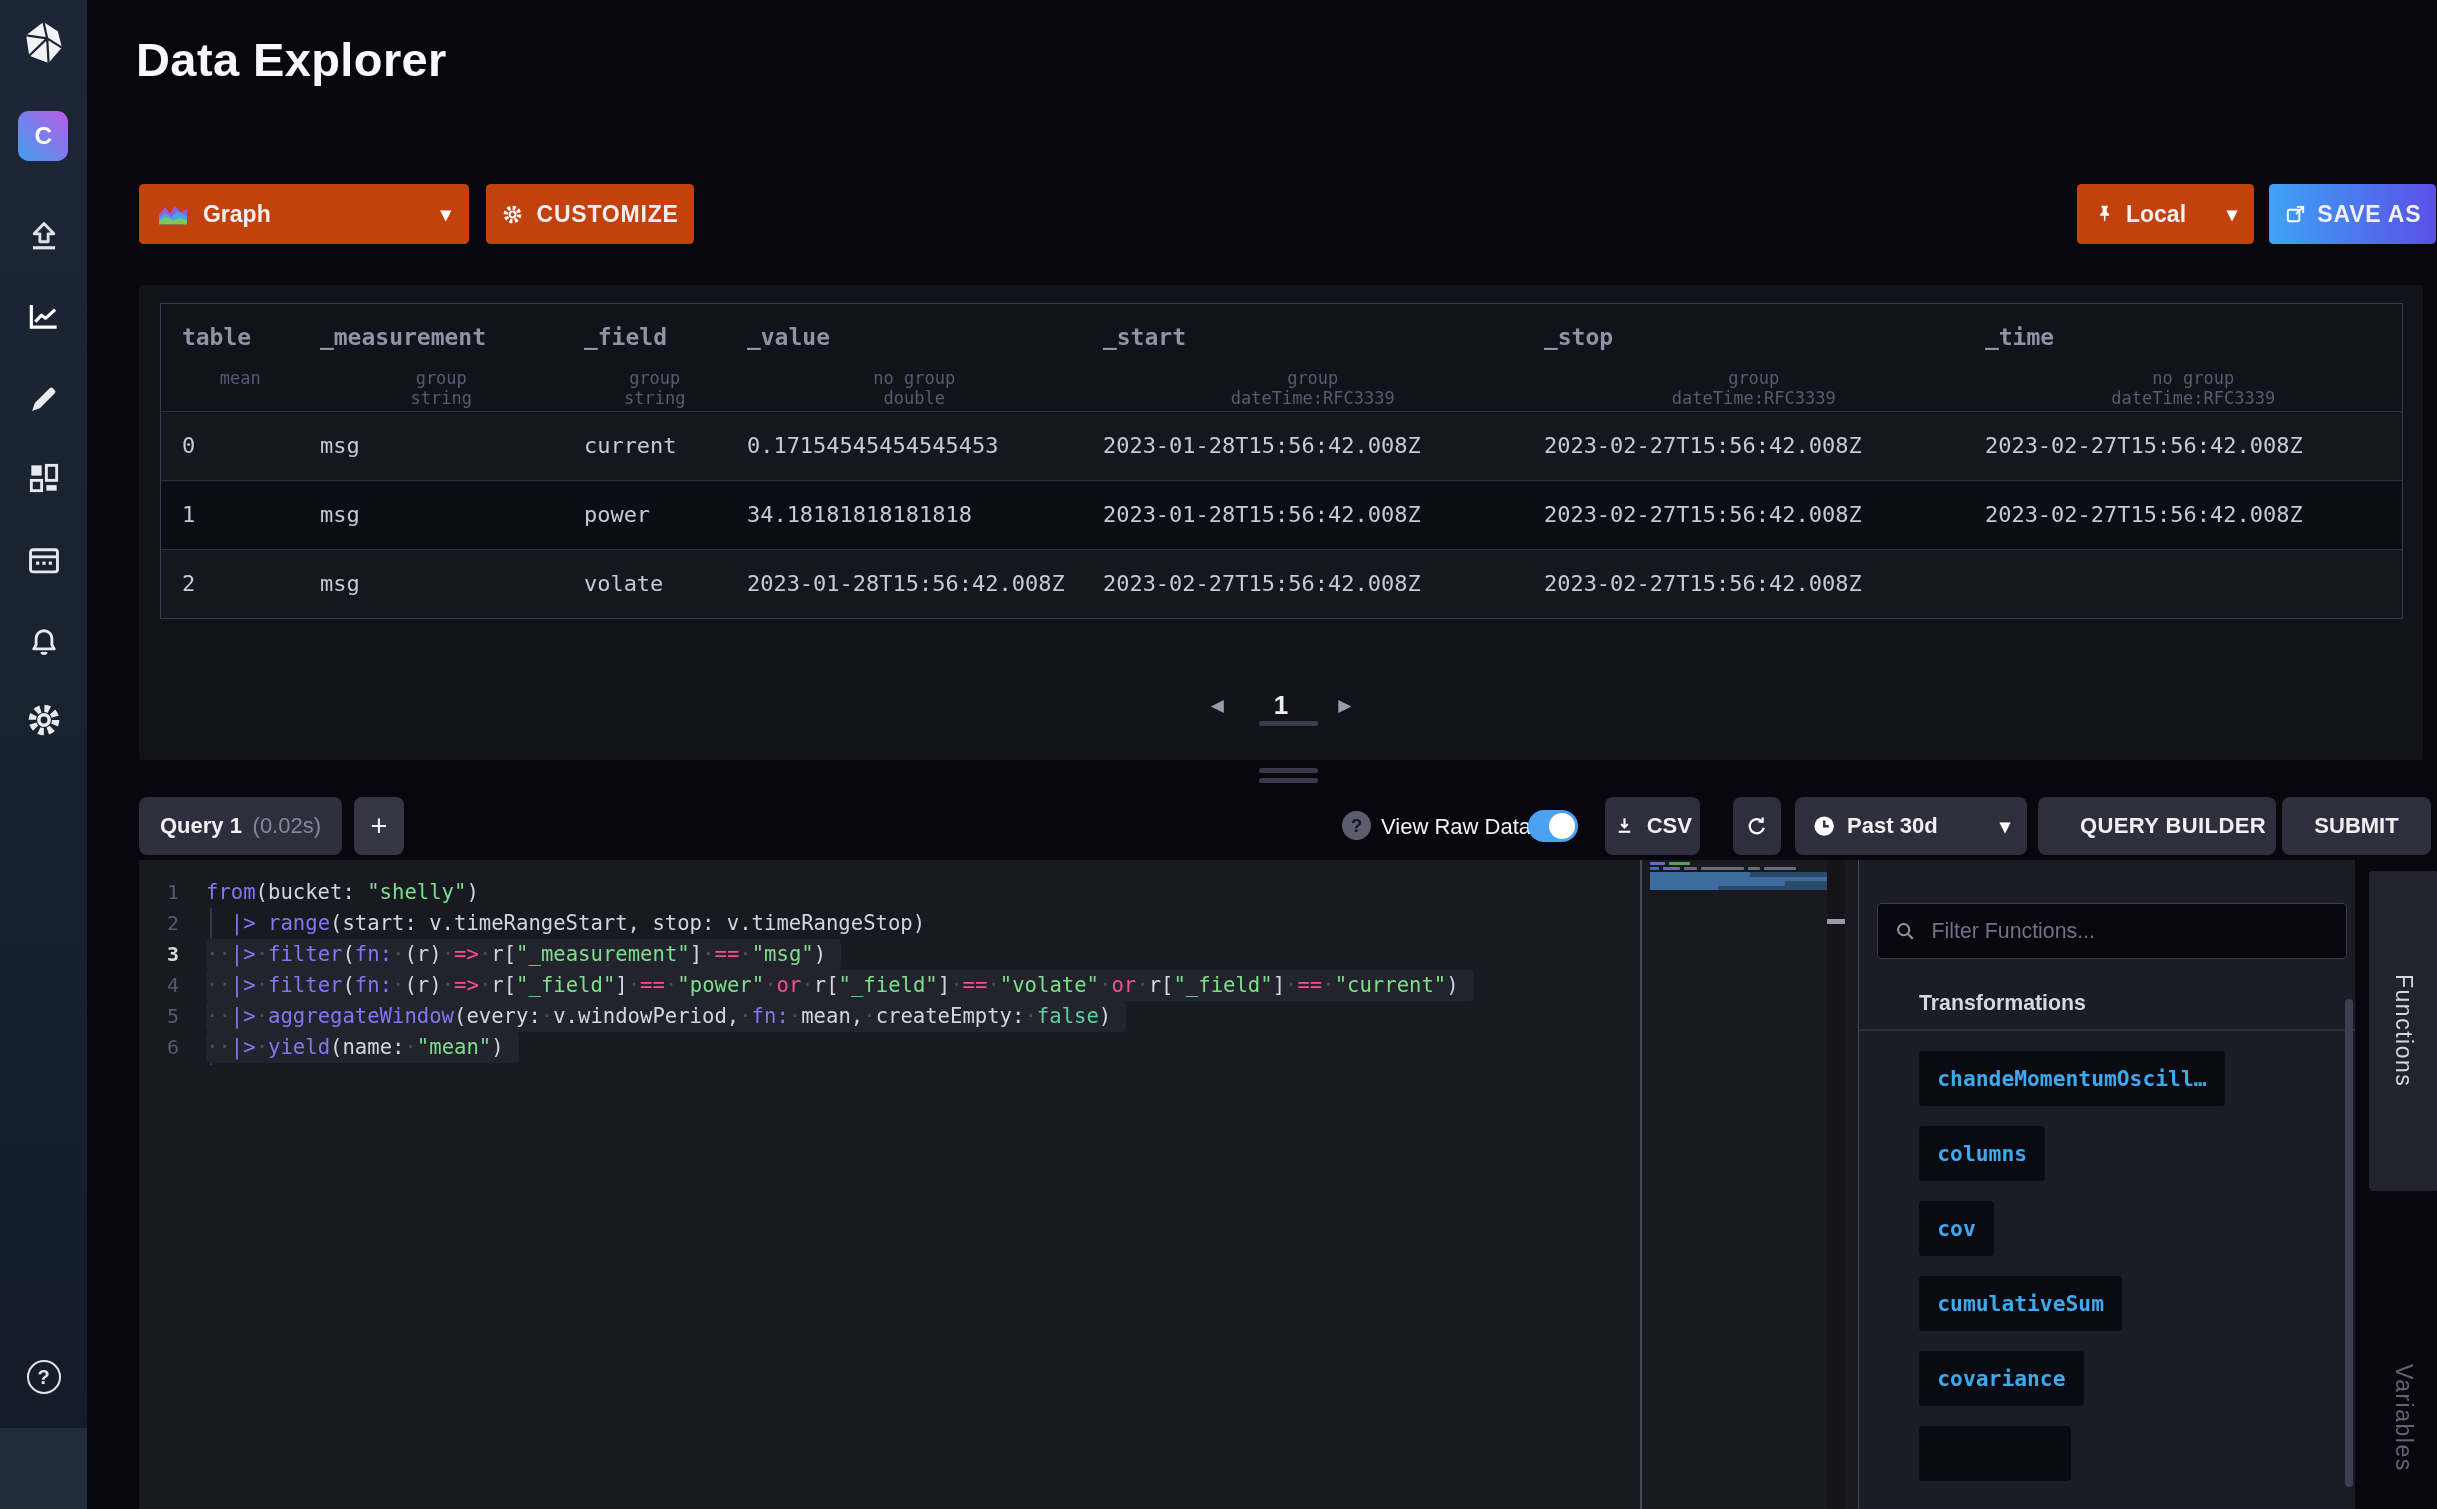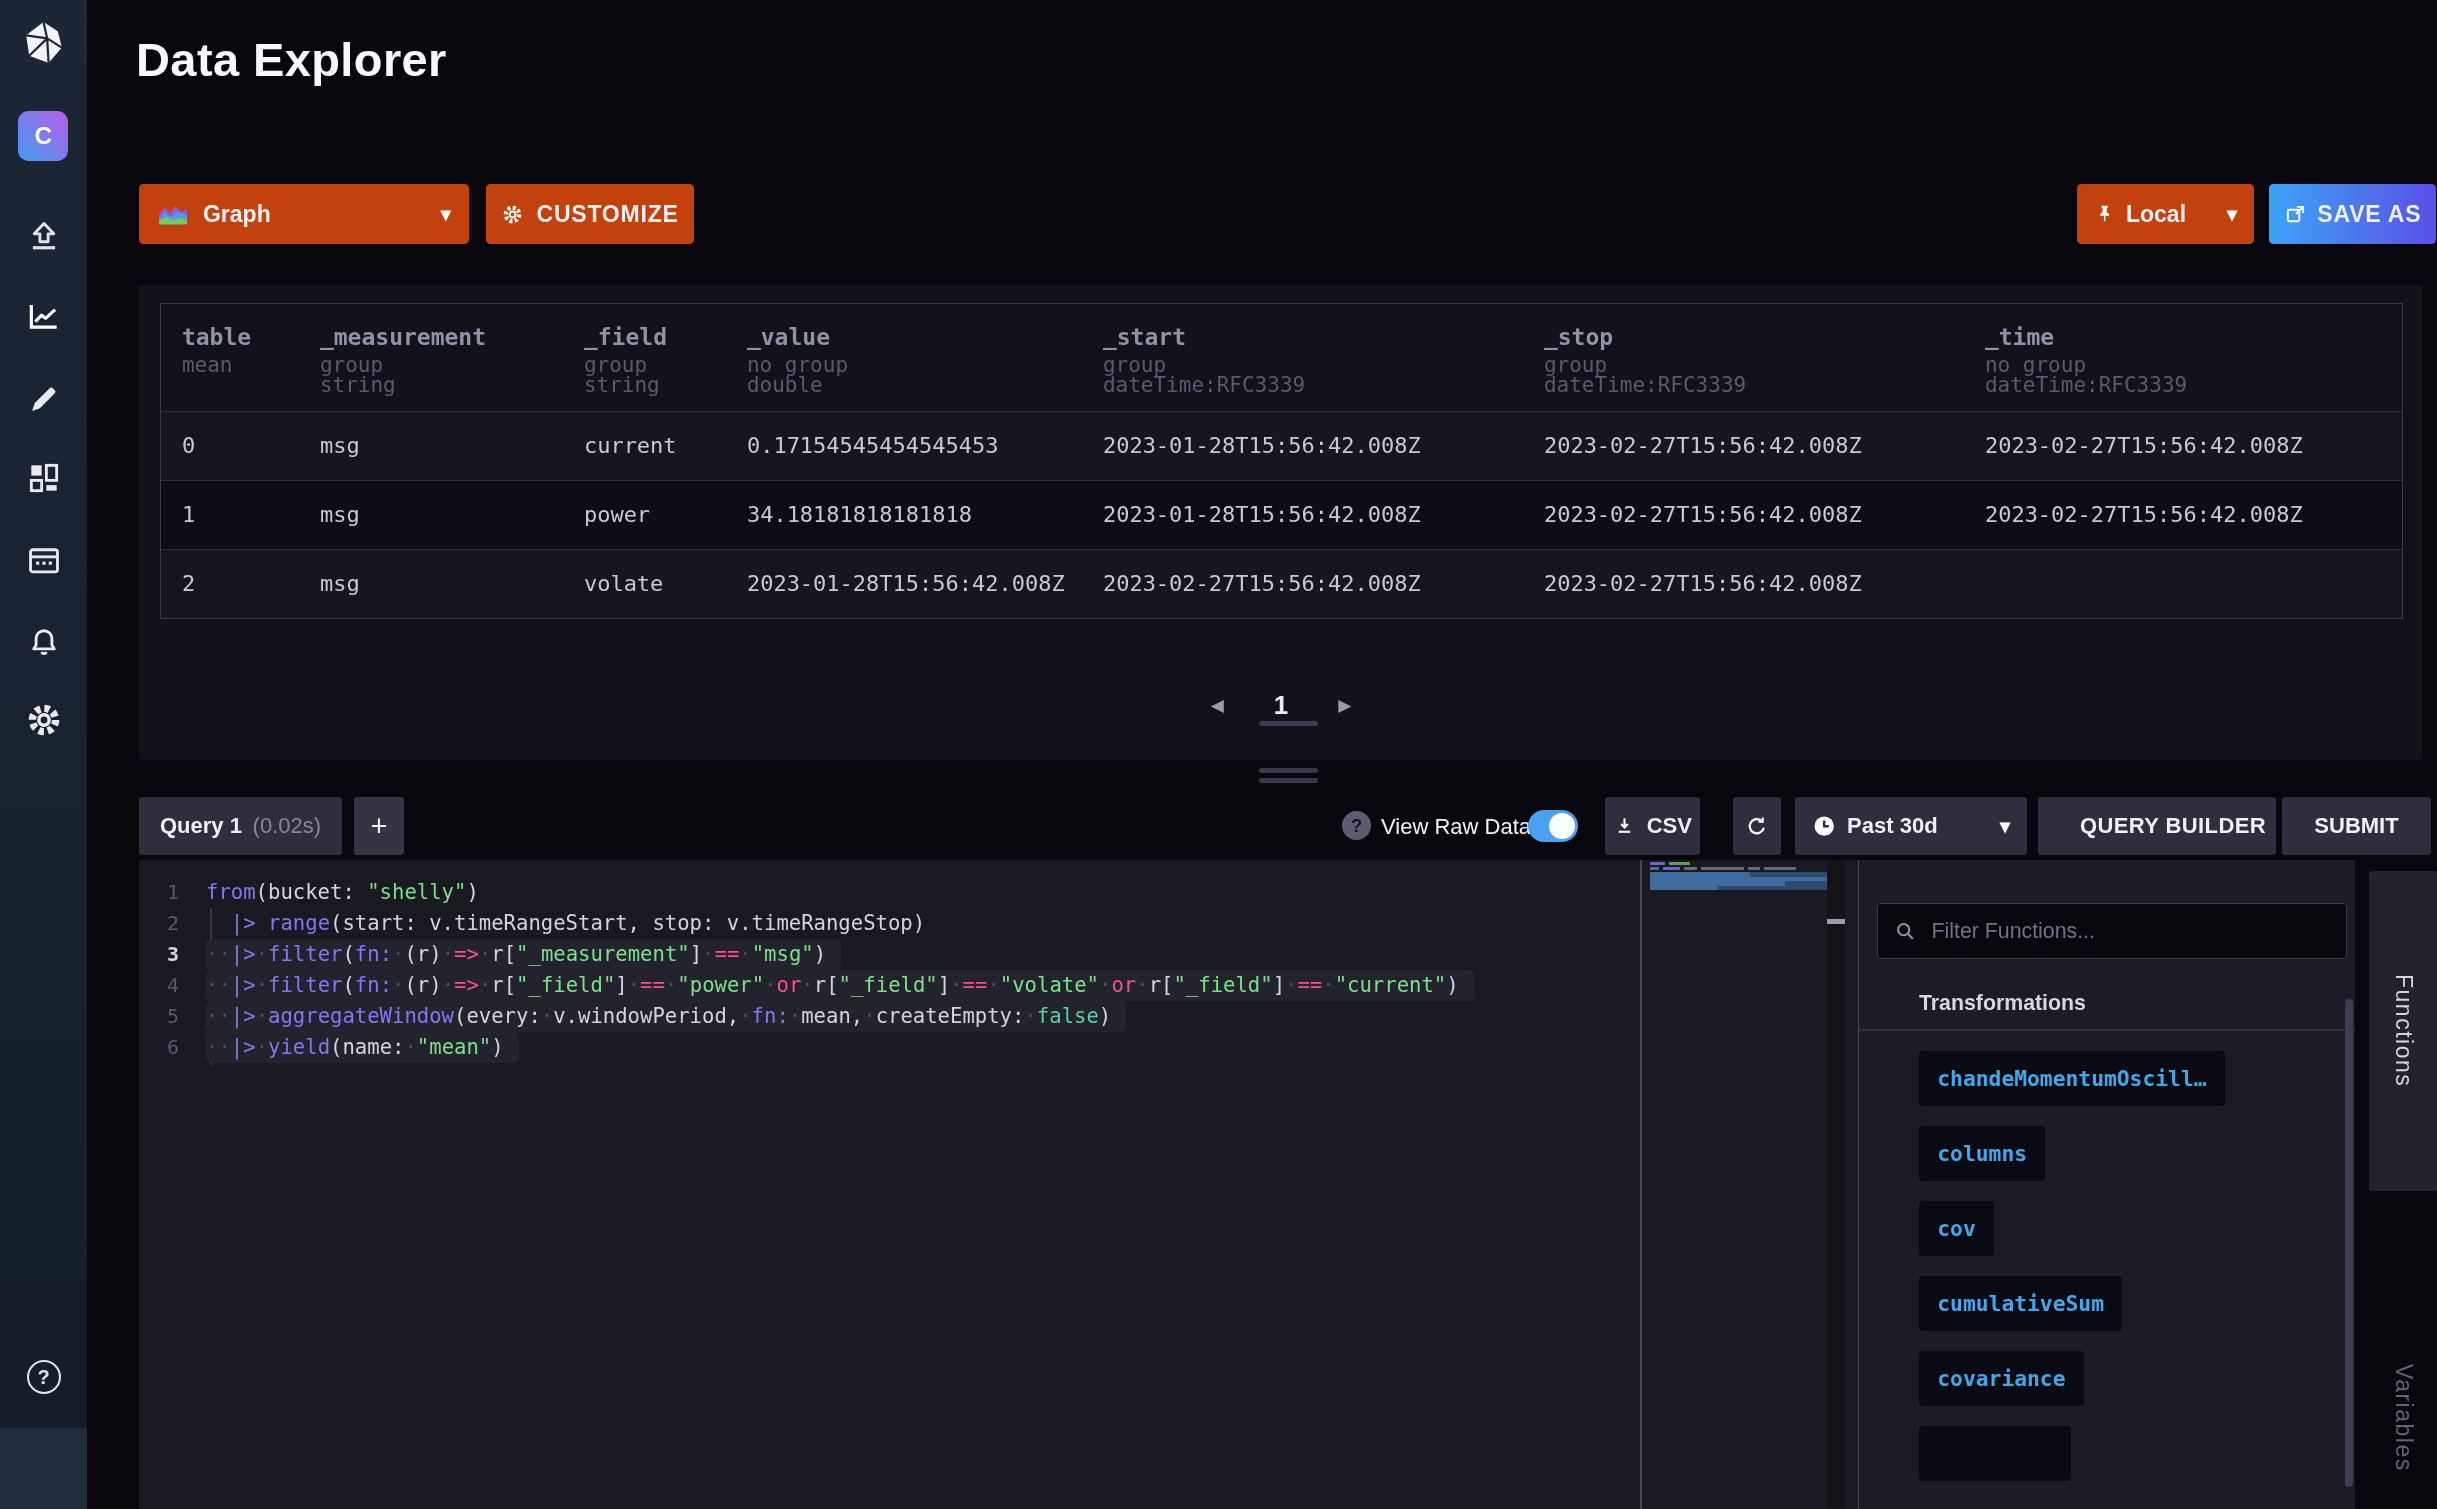--- a/index.html
+++ b/index.html
@@ -33,39 +33,39 @@
   .caret { font-size:20px; color:#fff; line-height:1; }
 
   
   #raw-panel { position:absolute; left:139px; top:285px; width:2284px; height:475px;
                background:#12121b; border-radius:3px; }
   #tbl { position:absolute; left:20.6px; top:17.5px; width:2243px;
          border:1.5px solid #3a3a4e; font-family:"DejaVu Sans Mono", monospace; }
   .tgrid { display:grid; grid-template-columns:138px 264px 163px 356px 441px 441px 1fr; }
   .th { padding:20px 0 0 21.3px; height:107px; }
   .th .lab { font-size:23px; font-weight:bold; color:#9292a6; }
-  .th .sub { font-size:21px; color:#5a5a6e; line-height:20.6px; margin-top:5px; }
+  .th .sub { font-size:17px; color:#5a5a6e; line-height:20.6px; margin-top:18px;text-align:center; }
   .trow { height:69px; border-top:1.5px solid #2e2e3e; }
   .trow.lite { background:#16161f; }
   .trow.dark { background:#0d0d16; }
   .td { line-height:68px; padding-left:21.3px; font-size:22px; color:#c9c9d5;
         white-space:nowrap; overflow:hidden; }
 
   
   #pager { position:absolute; left:139px; top:685px; width:2284px; height:40px;
            display:flex; align-items:center; justify-content:center; gap:50px; }
   .pg-arrow { color:#9a9aab; font-size:17px; cursor:pointer; }
   #pg-num { color:#ececf2; font-size:26px; font-weight:bold; cursor:pointer; }
   #pg-line { position:absolute; left:1259px; top:721px; width:59px; height:5.3px;
              background:#3c3c4e; border-radius:2.3px; }
   .split-bar { position:absolute; left:1259px; width:59px; height:4.6px;
                background:#3a3a4c; border-radius:2.3px; cursor:row-resize; }
 
   
-  .qbtn { position:absolute; top:797px; height:58px; background:#2e2e3c; border-radius:3px;
+  .qbtn { position:absolute; top:797px; height:58px; background:#2e2e3c; border-radius:8px;
           display:flex; align-items:center; justify-content:center; gap:10.7px;
           color:#f0f0f4; font-size:22px; font-weight:bold; cursor:pointer; }
   #q-help { position:absolute; left:1342px; top:811px; width:29px; height:29px; border-radius:50%;
             background:#5c5c6e; color:#16161f; font-size:19px; font-weight:bold;
             display:flex; align-items:center; justify-content:center; cursor:pointer; }
   #raw-label { position:absolute; left:1381px; top:814px; font-size:22px; color:#f2f2f5; }
   #toggle { position:absolute; left:1528px; top:810px; width:50px; height:32px;
             border-radius:16px; background:#4aa1f2; cursor:pointer; }
   #toggle .knob { position:absolute; right:3px; top:3px; width:26px; height:26px;
                   border-radius:50%; background:#fff; }

